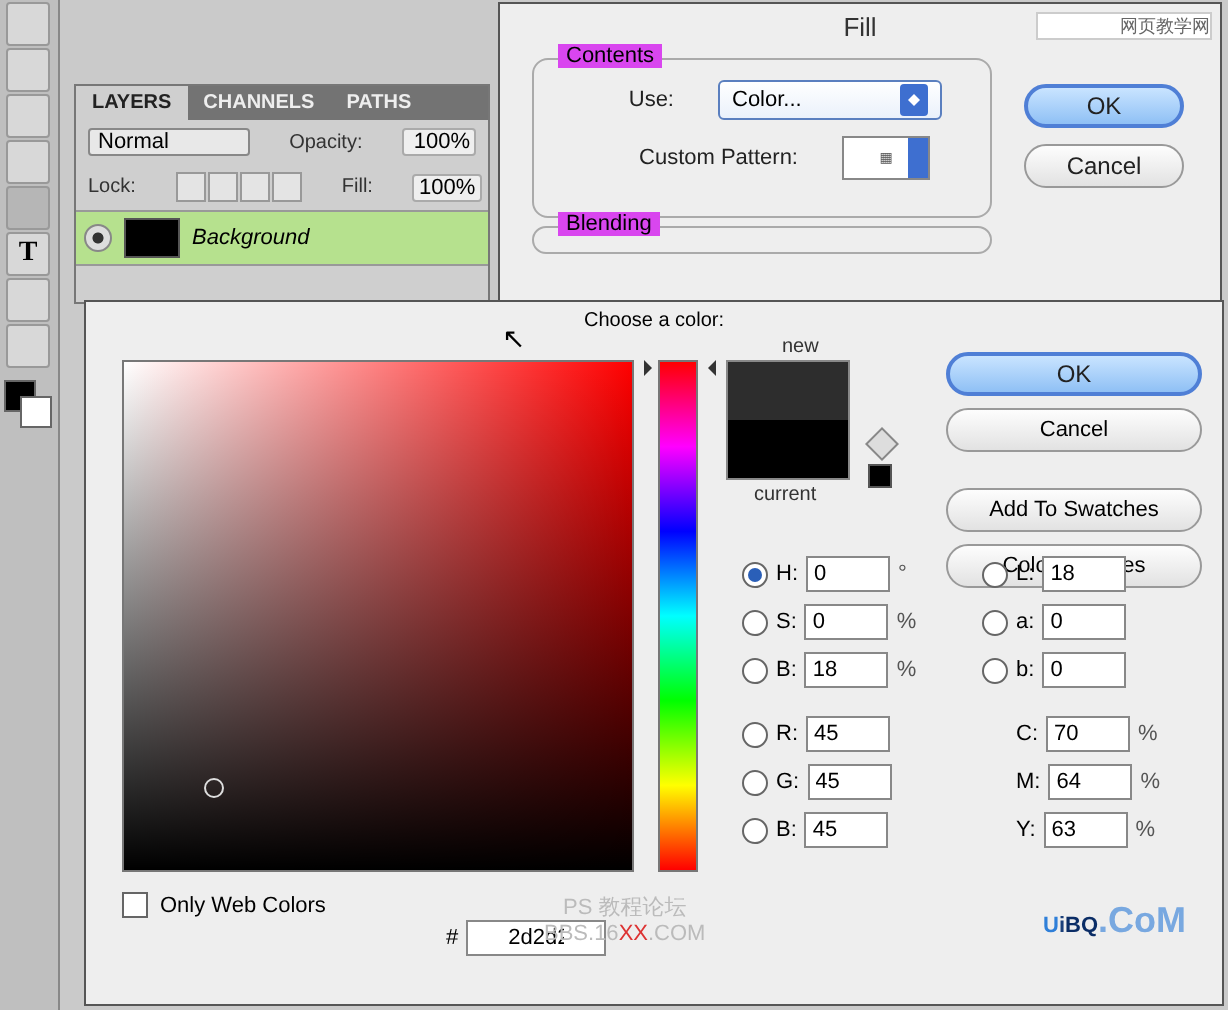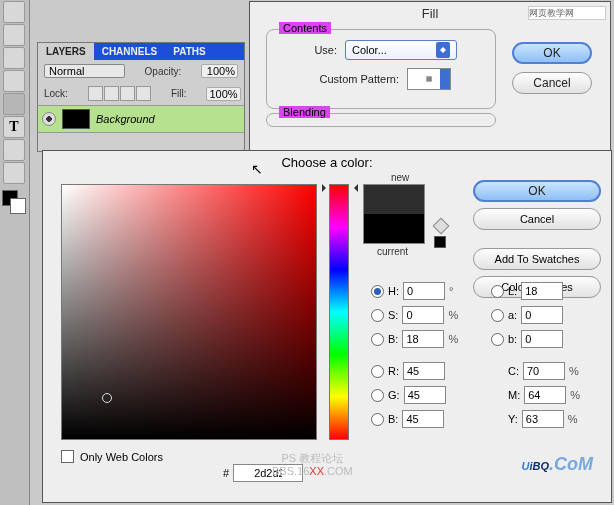--- a/index.html
+++ b/index.html
@@ -3,52 +3,52 @@
 <meta charset="utf-8">
 <style>
 *{box-sizing:border-box;margin:0;padding:0;font-family:"Lucida Grande",Arial,sans-serif;font-size:11px}
 body{width:614px;height:505px;background:#cacaca;position:relative;overflow:hidden}
 .toolbar{position:absolute;left:0;top:0;width:30px;height:505px;background:#bfbfbf;border-right:1px solid #888}
 .toolbar .t{width:22px;height:22px;margin:1px 3px;background:#d8d8d8;border:1px solid #999;border-radius:2px}
 .toolbar .t.sel{background:#b6b6b6}
 .toolbar .swatches{width:26px;height:30px;margin:6px 2px;position:relative}
 .toolbar .sw{width:16px;height:16px;border:1px solid #666;position:absolute}
 .layers{position:absolute;left:37px;top:42px;width:208px;height:110px;background:#cfcfcf;border:1px solid #777}
-.layers .tabs{display:flex;background:#1d4ed8;color:#eee}
+.layers .tabs{display:flex;background:#737373;color:#eee}
 .layers .tab{padding:3px 8px;font-size:10px;font-weight:bold}
 .layers .tab.active{background:#cfcfcf;color:#222}
 .layers .row{display:flex;align-items:center;padding:4px 6px;gap:20px}
 .layers .sel{width:88px;border:1px solid #888;background:#e8e8e8;border-radius:2px;padding:0 4px}
 .layers .lbl{font-size:10px;color:#333}
 .layers .pct{width:40px;border:1px solid #aaa;background:#efefef;border-radius:2px;text-align:right;padding:0 2px}
 .layers .lockicons{display:flex;gap:1px}
 .layers .lockicons .li{width:15px;height:15px;border:1px solid #999;background:#e4e4e4}
 .layers .layer{display:flex;align-items:center;background:#b6e18e;height:28px;padding:0 4px;gap:6px;border-top:1px solid #999;border-bottom:1px solid #999}
 .layers .eye{width:14px;height:14px;border:1px solid #888;border-radius:50%;background:radial-gradient(circle,#333 30%,#ddd 35%)}
 .layers .thumb{width:28px;height:20px;background:#000;border:1px solid #555}
 .fill{position:absolute;left:249px;top:1px;width:362px;height:150px;background:#eee;border:1px solid #555}
 .fill .title{text-align:center;font-size:13px;padding:4px 0;color:#333}
-.fill .wm{position:absolute;right:4px;top:4px;width:78px;height:14px;background:#fff;border:1px solid #ccc;font-size:9px;text-align:left;line-height:12px;color:#666}
+.fill .wm{position:absolute;right:4px;top:4px;width:88px;height:14px;background:#fff;border:1px solid #ccc;font-size:9px;text-align:right;line-height:12px;color:#666}
 .fieldset{margin:4px 16px 0 16px;border:1px solid #aaa;border-radius:8px;padding:10px 14px 10px 14px;position:relative}
 .fieldset .legend{position:absolute;top:-8px;left:12px;background:#d946ef;padding:0 4px;font-size:11px}
-.fill .frow{display:flex;align-items:center;gap:8px;margin-bottom:8px}
+.fill .frow{display:flex;align-items:center;gap:22px;margin-bottom:8px}
 .fill .frow .flbl{text-align:right;color:#222}
 .fill .combo{flex:0 0 112px;height:20px;border:1px solid #5a7fbf;background:linear-gradient(#fff,#eaf1fb);border-radius:3px;display:flex;align-items:center;padding:0 6px;justify-content:space-between}
 .fill .combo .arrows{width:14px;height:16px;background:#3e6fd0;border-radius:2px;position:relative}
 .fill .combo .arrows:before,.fill .combo .arrows:after{content:"";position:absolute;left:4px;border:3px solid transparent}
 .fill .combo .arrows:before{top:2px;border-bottom-color:#fff}
 .fill .combo .arrows:after{bottom:2px;border-top-color:#fff}
 .fill .patbox{width:44px;height:22px;border:1px solid #888;background:#fff;display:flex;align-items:center;justify-content:center;position:relative}
 .fill .patbox:after{content:"";width:10px;height:20px;background:#3e6fd0;position:absolute;right:0}
 .fill .btns{position:absolute;right:18px;top:40px;display:flex;flex-direction:column;gap:8px}
 .mbtn{width:80px;height:22px;border:1px solid #6a8bbf;border-radius:11px;background:linear-gradient(#e8f2ff,#bcd6f7);font-size:12px;display:flex;align-items:center;justify-content:center;color:#222}
 .mbtn.default{border:2px solid #4f7fd6;background:linear-gradient(#c9e4ff,#8fc0f5)}
 .gbtn{height:22px;border:1px solid #999;border-radius:11px;background:linear-gradient(#fdfdfd,#e2e2e2);display:flex;align-items:center;justify-content:center;padding:0 12px;font-size:11px}
 .picker{position:absolute;left:42px;top:150px;width:570px;height:353px;background:#eee;border:1px solid #555}
-.picker .title{text-align:center;font-size:13px;padding:4px 0}
+.picker .title{text-align:center;font-size:10px;padding:4px 0}
 .picker .cursor{position:absolute;left:208px;top:10px;font-size:14px}
 .picker .body{position:relative;height:320px}
 .satval{position:absolute;left:18px;top:10px;width:256px;height:256px;background:linear-gradient(to top,#000,transparent),linear-gradient(to right,#fff,#ff0000);border:1px solid #777}
 .satval .ring{position:absolute;width:10px;height:10px;border:1px solid #ddd;border-radius:50%;left:40px;top:208px}
 .hue{position:absolute;left:286px;top:10px;width:20px;height:256px;background:linear-gradient(to bottom,#f00,#f0f,#00f,#0ff,#0f0,#ff0,#f00);border:1px solid #777}
 .hue .ha{position:absolute;width:28px;height:8px;left:-4px;top:-1px}
 .hue .ha:before,.hue .ha:after{content:"";position:absolute;border:4px solid transparent}
 .hue .ha:before{left:-4px;border-left-color:#333}
 .hue .ha:after{right:-4px;border-right-color:#333}
 .preview{position:absolute;left:320px;top:10px;width:62px;height:60px;border:1px solid #888}
@@ -66,21 +66,21 @@
 .frow2{display:flex;align-items:center;gap:4px}
 .frow2 input[type=text]{width:42px;height:18px;border:1px solid #888;background:#fff;text-align:left;padding:0 3px}
 .radio{width:13px;height:13px;border:1px solid #666;border-radius:50%;background:#fff;display:inline-block;position:relative}
 .radio.checked:after{content:"";position:absolute;width:7px;height:7px;background:#2a5fb8;border-radius:50%;left:2px;top:2px}
 .owc{position:absolute;left:18px;top:276px;display:flex;align-items:center;gap:6px}
 .owc .cb{width:13px;height:13px;border:1px solid #666;background:#fff}
 .hex{position:absolute;left:180px;top:290px;display:flex;align-items:center;gap:4px}
 .hex input{width:70px;height:18px;border:1px solid #888;padding:0 20px}
 .wm2{position:absolute;left:229px;bottom:16px;font-size:12px;color:#bbb;text-align:center;line-height:13px}
 .wm2 .xx{color:#d33}
-.uibq{position:absolute;right:18px;bottom:18px;font-size:22px;font-style:italic;font-weight:bold}
+.uibq{position:absolute;right:18px;bottom:18px;font-size:22px;font-weight:bold}
 .uibq .u{color:#2f7fd8}.uibq .i{color:#1a3f7a}.uibq .bq{color:#0b2d66}.uibq .com{color:#78a8e0;font-size:18px}
 .suf{color:#555;width:12px}
 </style>
 </head>
 <body>
 
 <div class="toolbar">
   <div class="t"></div>
   <div class="t"></div>
   <div class="t"></div>

